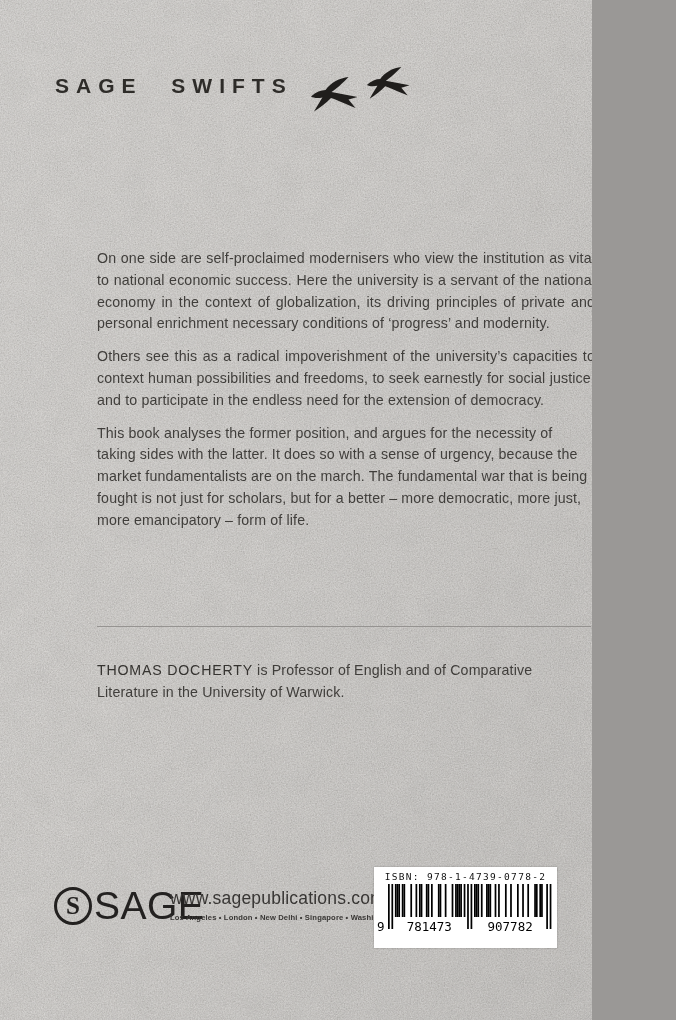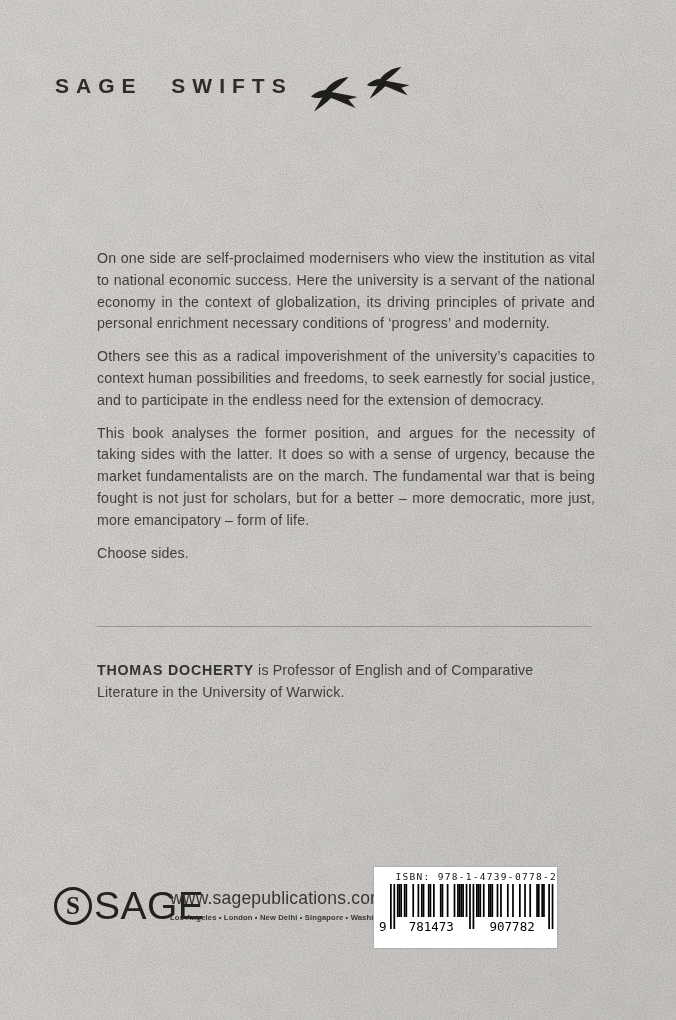--- a/index.html
+++ b/index.html
@@ -1,18 +1,18 @@
 <!DOCTYPE html>
 <html><head>
 <meta charset="utf-8">
 <style>
   html,body{margin:0;padding:0;background:#9a9896;}
   .cover{
     position:relative;
-    width:676px;height:1020px;
+    width:592px;height:1020px;
     background:#c4b5fd;
     overflow:hidden;
     font-family:"Liberation Sans",sans-serif;
     color:#403e3b;
   }
   .texture{position:absolute;left:0;top:0;z-index:0;}
   .vignette{
     position:absolute;inset:0;z-index:1;pointer-events:none;
     background:linear-gradient(115deg, rgba(255,255,255,0.05) 0%, rgba(0,0,0,0.0) 40%, rgba(0,0,0,0.05) 100%);
   }
@@ -37,21 +37,21 @@
     text-align:justify;
   }
   .blurb p:last-child{text-align:left;}
 
   .divider{
     left:97px;top:626px;width:494px;height:1px;
     background:#8d8b88;opacity:0.85;
   }
 
   .author{left:97px;top:646px;width:500px;font-size:14.2px;line-height:21.8px;letter-spacing:0.15px;}
-  .author strong{font-weight:700;letter-spacing:0.8px;color:#353330;}
+  .author strong{font-weight:400;letter-spacing:0.8px;color:#353330;}
 
   
   .sage-logo{left:54px;top:886px;display:flex;align-items:center;}
   .sage-circle{
     width:38px;height:38px;border-radius:50%;
     border:3px solid #232120;box-sizing:border-box;
     display:flex;align-items:center;justify-content:center;
     font-weight:700;font-size:25px;color:#232120;line-height:1;
     font-family:"Liberation Serif",serif;
   }
@@ -60,21 +60,21 @@
     margin-left:2px;line-height:1;
   }
   .pub-info{left:170px;top:888px;}
   .pub-url{font-size:17.5px;color:#383634;letter-spacing:0.2px;}
   .pub-cities{font-size:7.6px;color:#383634;margin-top:4px;letter-spacing:0.15px;font-weight:700;}
 
   
   .barcode-box{
     left:374px;top:867px;width:183px;height:81px;
     background:#ffffff;box-sizing:border-box;
-    display:flex;flex-direction:column;align-items:flex-end;
+    display:flex;flex-direction:column;align-items:center;
     padding-top:4px;
     box-shadow:0 0 2px rgba(0,0,0,0.25);
   }
   .isbn-label{
     font-family:"DejaVu Sans Mono","Liberation Mono",monospace;
     font-size:9.5px;letter-spacing:1.3px;color:#111;white-space:nowrap;
   }
   .ean-svg{margin-top:2px;}
   .ean-svg rect{fill:#000;}
   .ean-svg text{
@@ -121,21 +121,20 @@
     </svg>
     <svg class="bird bird2" width="46" height="35" viewBox="0 0 100 74" aria-hidden="true">
       <path fill="#201e1c" d="M4,40 C14,31 24,27 33,27 C44,12 61,3 79,1 C68,13 54,25 45,31 L97,41 L79,46 L93,63 C73,55 56,47 44,43 C34,53 22,63 10,70 C17,58 23,48 27,42 C17,44 9,43 4,40 Z"></path>
     </svg>
   </div>
 
   <div class="layer blurb">
     <p>On one side are self-proclaimed modernisers who view the institution as vital to national economic success. Here the university is a servant of the national economy in the context of globalization, its driving principles of private and personal enrichment necessary conditions of ‘progress’ and modernity.</p>
     <p>Others see this as a radical impoverishment of the university’s capacities to context human possibilities and freedoms, to seek earnestly for social justice, and to participate in the endless need for the extension of democracy.</p>
     <p>This book analyses the former position, and argues for the necessity of taking sides with the latter. It does so with a sense of urgency, because the market fundamentalists are on the march. The fundamental war that is being fought is not just for scholars, but for a better – more democratic, more just, more emancipatory – form of life.</p>
-    <p>Choose sides.</p>
   </div>
 
   <div class="layer divider"></div>
 
   <p class="layer author"><strong>THOMAS DOCHERTY</strong><span> is Professor of English and of Comparative Literature in the University of Warwick.</span></p>
 
   <div class="layer sage-logo">
     <span class="sage-circle">S</span>
     <span class="sage-word">SAGE</span>
   </div>

